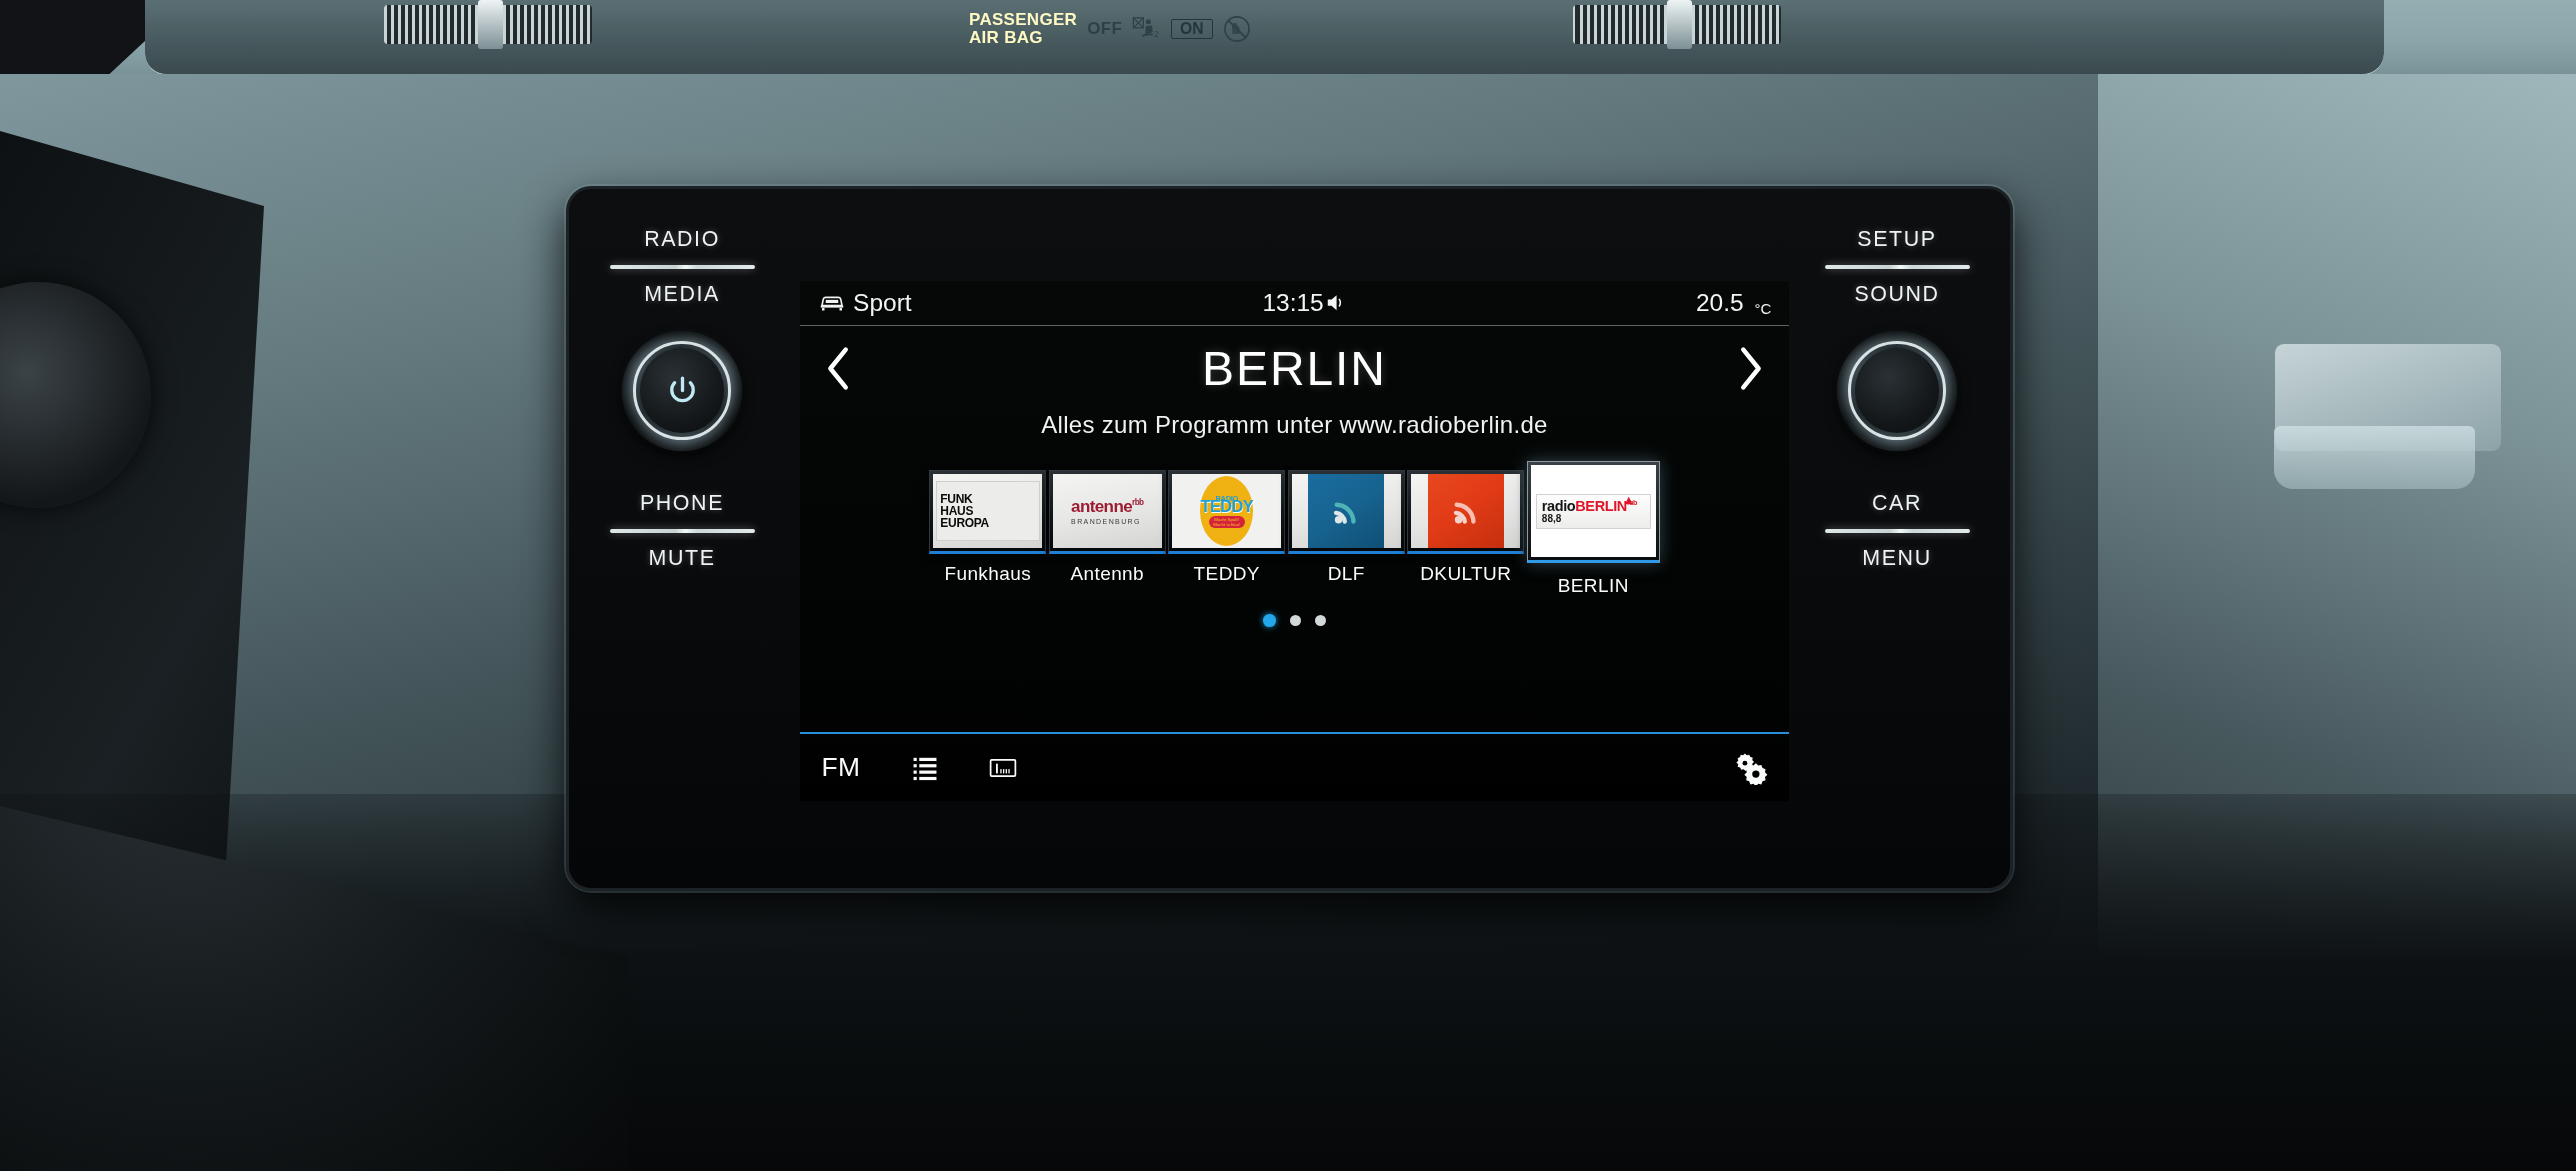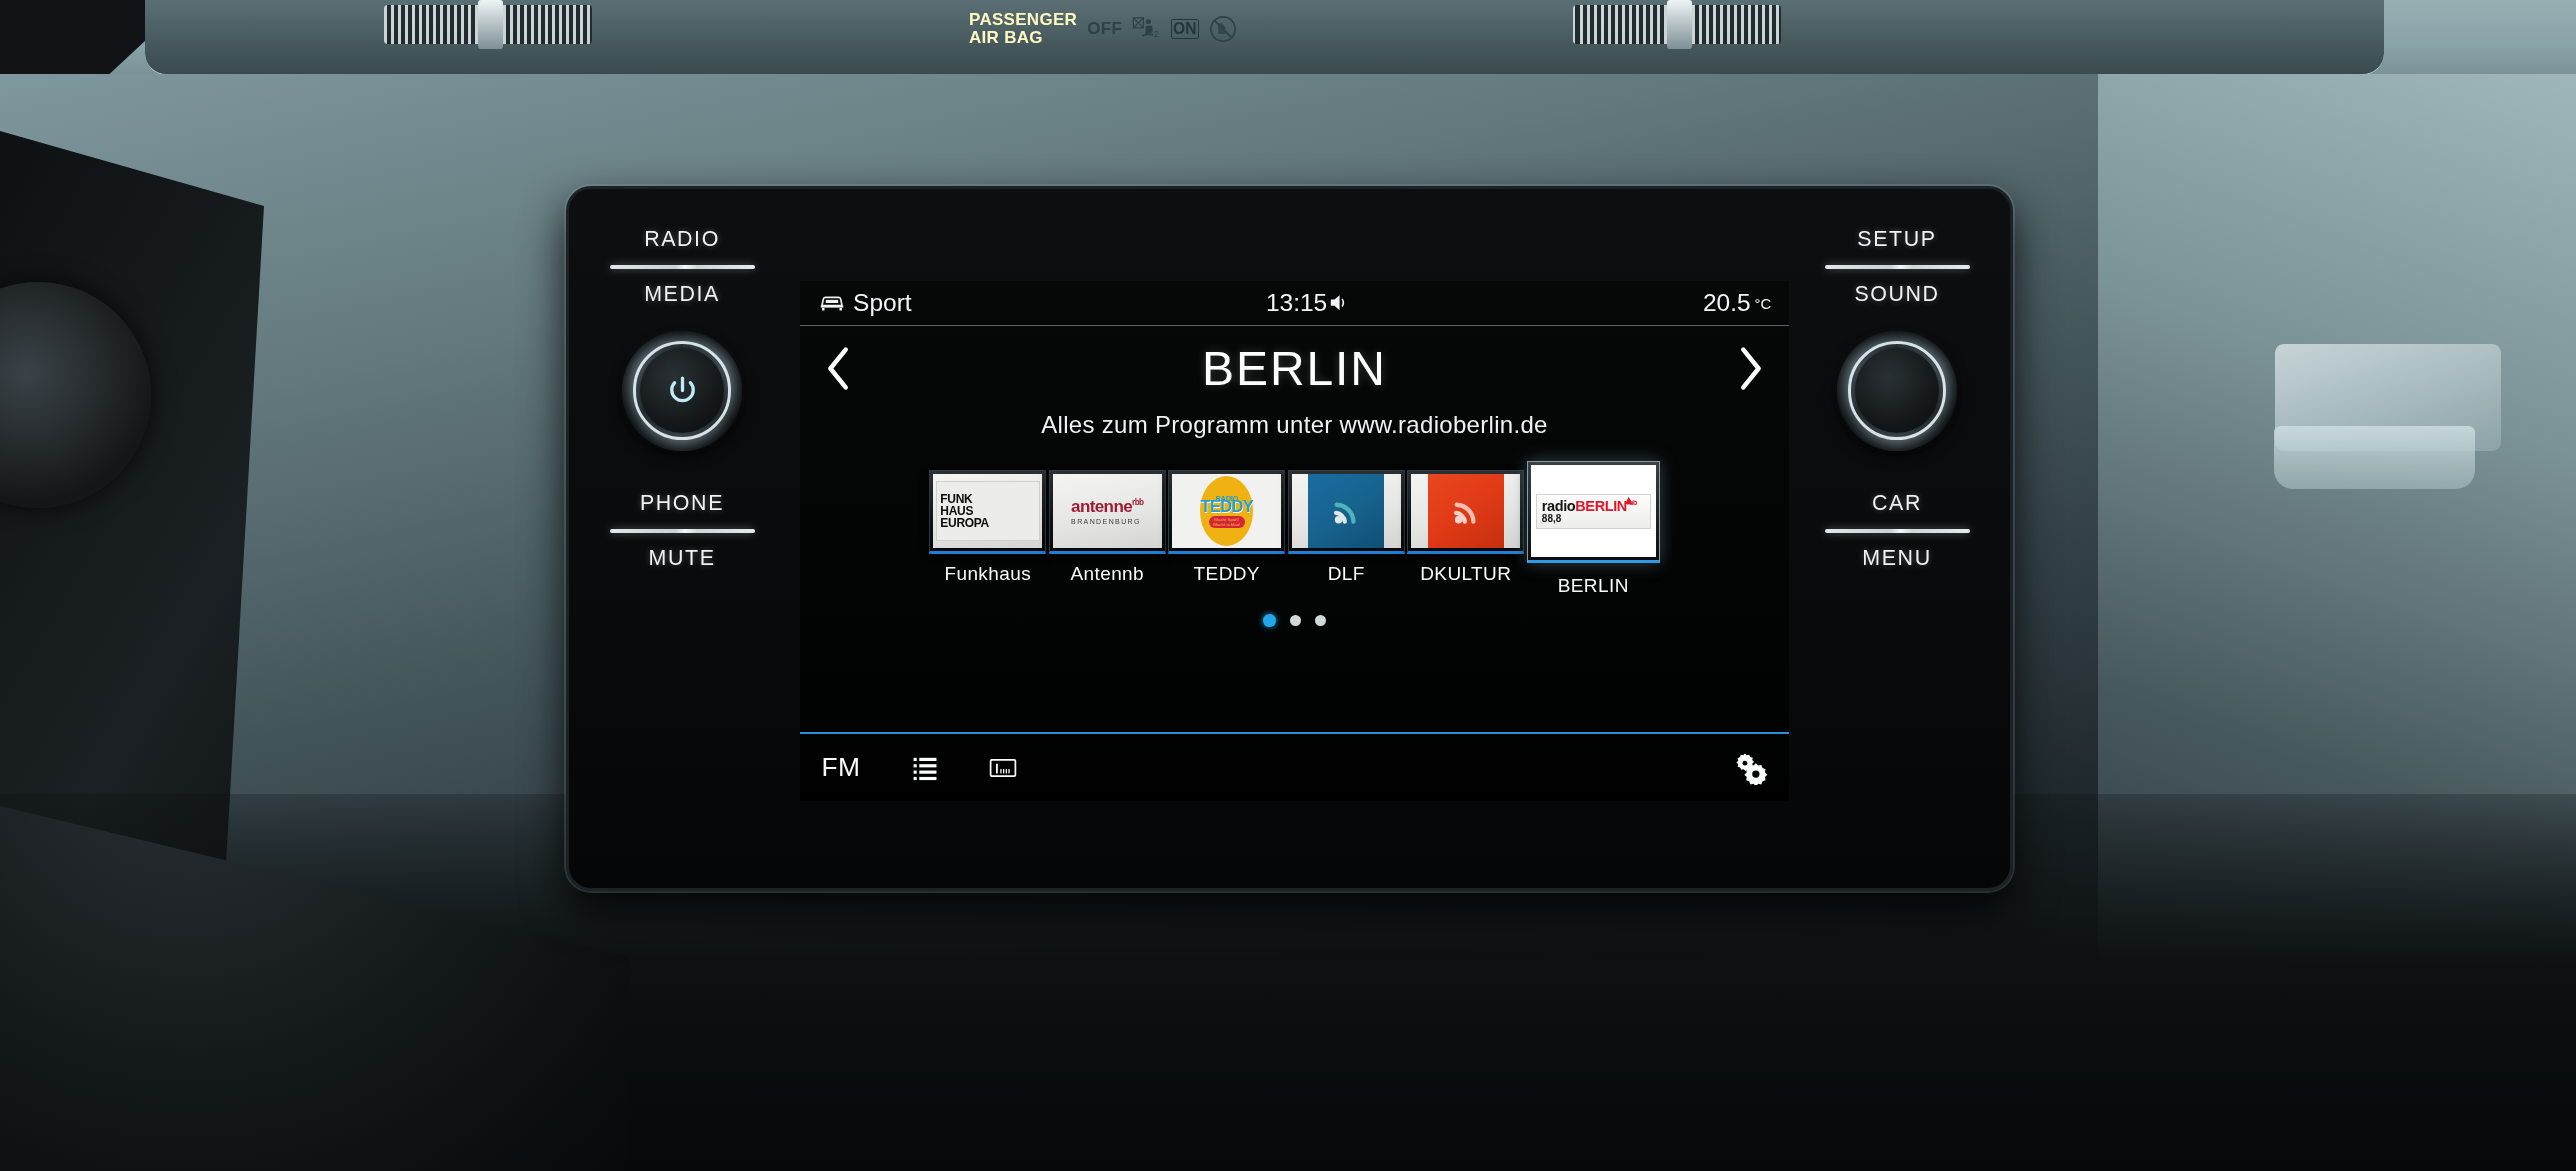--- a/index.html
+++ b/index.html
@@ -44,21 +44,21 @@
     position:absolute; left:969px; top:0px; width:440px; height:57px;
     display:flex; align-items:center; gap:10px;
     color:#f2f7f8;
   }
   .airbag-title { font-size:17px; font-weight:700; line-height:1.04; letter-spacing:0.3px;
                   text-align:left; color:#fef9c3; }
   .airbag-off { font-size:17px; font-weight:600; color:#2e4146; letter-spacing:0.3px; }
   .airbag-ico { font-size:16.4px; color:#2e4146; }
   .airbag-on {
     font-size:15.7px; font-weight:700; color:#23363b;
-    border:1.9px solid #23363b; border-radius:1.9px; padding:0px 1px;
+    border:1.9px solid #23363b; border-radius:1.9px; padding:0px 8px;
   }
 
   .dash-main {
     position:absolute; left:0; top:74px; width:2576px; height:1097px;
     background:linear-gradient(168deg,#7f989d 0%,#63797e 22%,#3d4d52 48%,#202a2e 70%,#14191c 100%);
   }
   .dash-left-panel {
     position:absolute; left:0; top:57px; width:264px; height:1044px;
     background:linear-gradient(120deg,#0e1113 0%,#1a2023 55%,#0a0d0f 100%);
     clip-path:polygon(0 0, 264px 75px, 208px 1044px, 0 1044px);
@@ -142,21 +142,21 @@
     background:linear-gradient(180deg,#050807 0%,#020403 70%,#000 100%); }
 
   
   .statusbar {
     position:absolute; left:0; top:0; width:100%; height:45px;
     display:flex; align-items:center; color:#f2f5f6; font-size:24.5px;
     padding:0 17.6px; border-bottom:1.3px solid rgba(190,210,215,.45);
   }
   .sb-left { display:flex; align-items:center; gap:7.5px; flex:0 0 auto; }
   .sb-center { flex:1; display:flex; align-items:center; justify-content:center; }
-  .sb-right { flex:0 0 auto; display:flex; align-items:center; gap:4px; }
+  .sb-right { flex:0 0 auto; display:flex; align-items:flex-end; gap:11px; }
   .sb-deg { font-size:15px; }
   .car-icon { width:28px; height:20px; }
   .spk-icon { width:21.4px; height:21.4px; }
 
   
   .title-row {
     position:absolute; left:0; top:45px; width:100%; height:84px;
     display:flex; align-items:center; justify-content:space-between; padding:0 24px;
   }
   .chev { width:29px; height:45px; cursor:pointer; }

